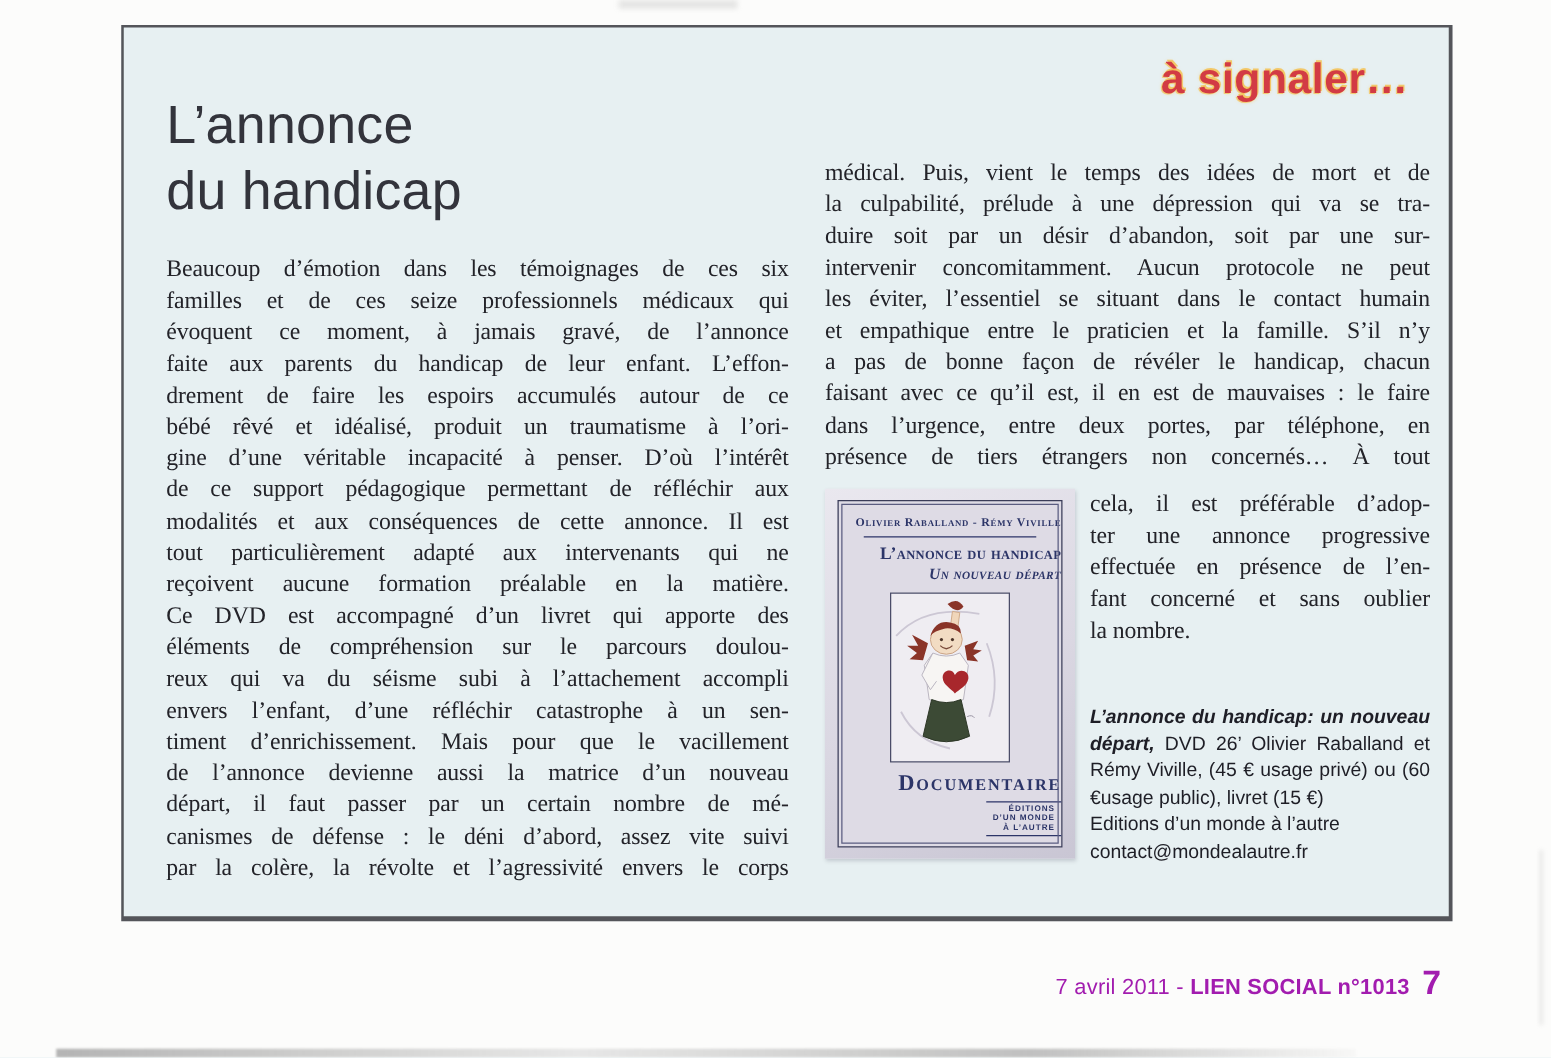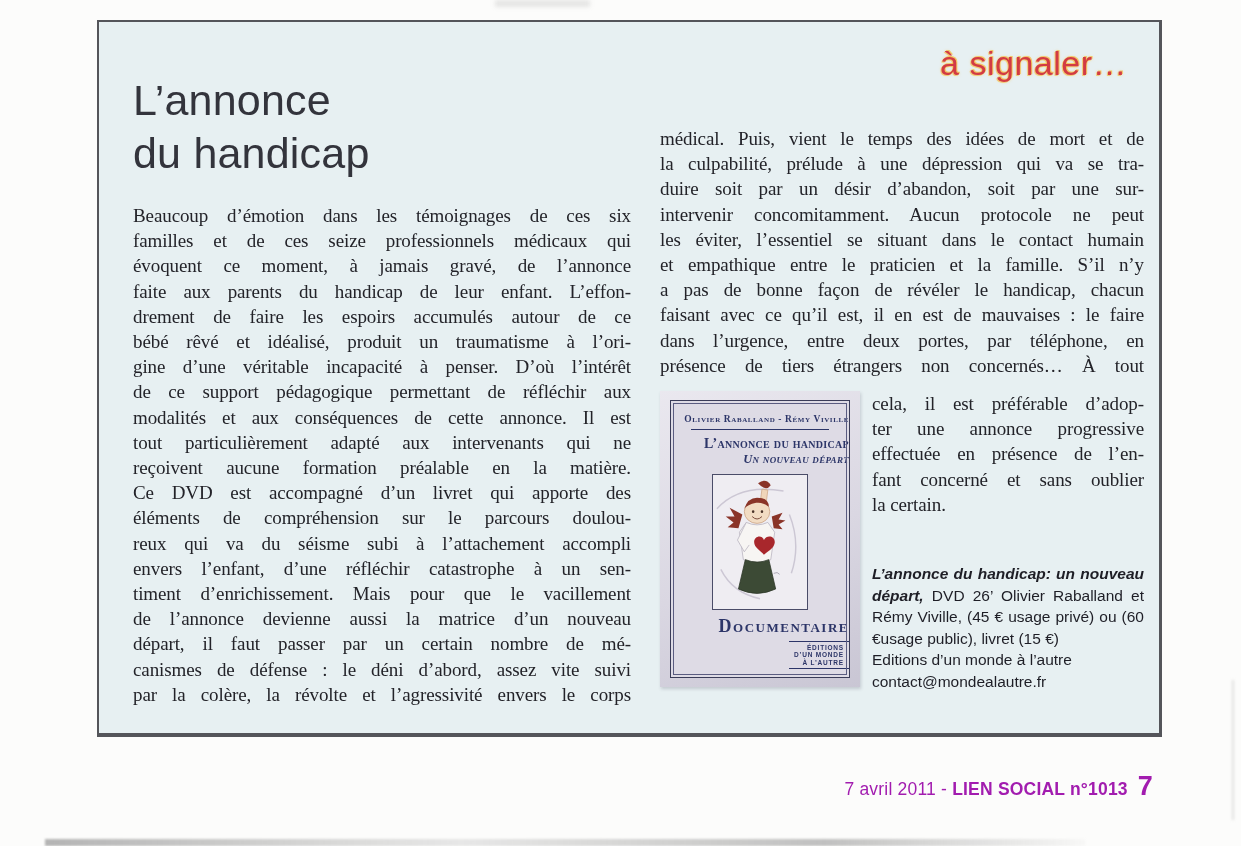--- a/index.html
+++ b/index.html
@@ -9,21 +9,21 @@
     font-family:"Liberation Sans", sans-serif;
   }
   
   .panel{
     position:absolute;left:97px;top:20px;width:1065px;height:717px;
     box-sizing:border-box;background:#e7f0f2;
     border:2px solid #54555a;border-right-width:3px;border-bottom-width:4px;
   }
   .signaler{
     position:absolute;top:22px;right:32px;
-    font-size:34px;font-weight:normal;letter-spacing:.5px;
+    font-size:34px;font-weight:bold;letter-spacing:.5px;
     color:#d23b44;
     text-shadow:1px -1px 0 rgba(247,182,44,.65), -1px 1px 0 rgba(247,182,44,.55), 0 0 3px rgba(250,190,60,.6);
   }
   .title{
     position:absolute;left:34px;top:52px;margin:0;
     font-size:43px;line-height:53px;font-weight:500;color:#33343c;letter-spacing:.2px;
   }
   .title span{display:block;}
   .serifcol{
     font-family:"Liberation Serif", serif;
@@ -176,21 +176,21 @@
           </div>
         </div>
       </div>
 
       <div class="beside">
         <div class="serifcol wrap-col">
             <div class="tline">cela, il est préférable d’adop-</div>
             <div class="tline">ter une annonce progressive</div>
             <div class="tline">effectuée en présence de l’en-</div>
             <div class="tline">fant concerné et sans oublier</div>
-            <div class="tline">la certain.</div>
+            <div class="tline">la nombre.</div>
           </div>
         <div class="caption">
           <p class="cap-main"><span class="bi">L’annonce du handicap: un nouveau départ,</span><span> DVD 26’ Olivier Raballand et Rémy Viville, (45 € usage privé) ou (60 €usage public), livret (15 €)</span></p>
           <p>Editions d’un monde à l’autre</p>
           <p>contact@mondealautre.fr</p>
         </div>
       </div>
 
     </div>
   </div>

